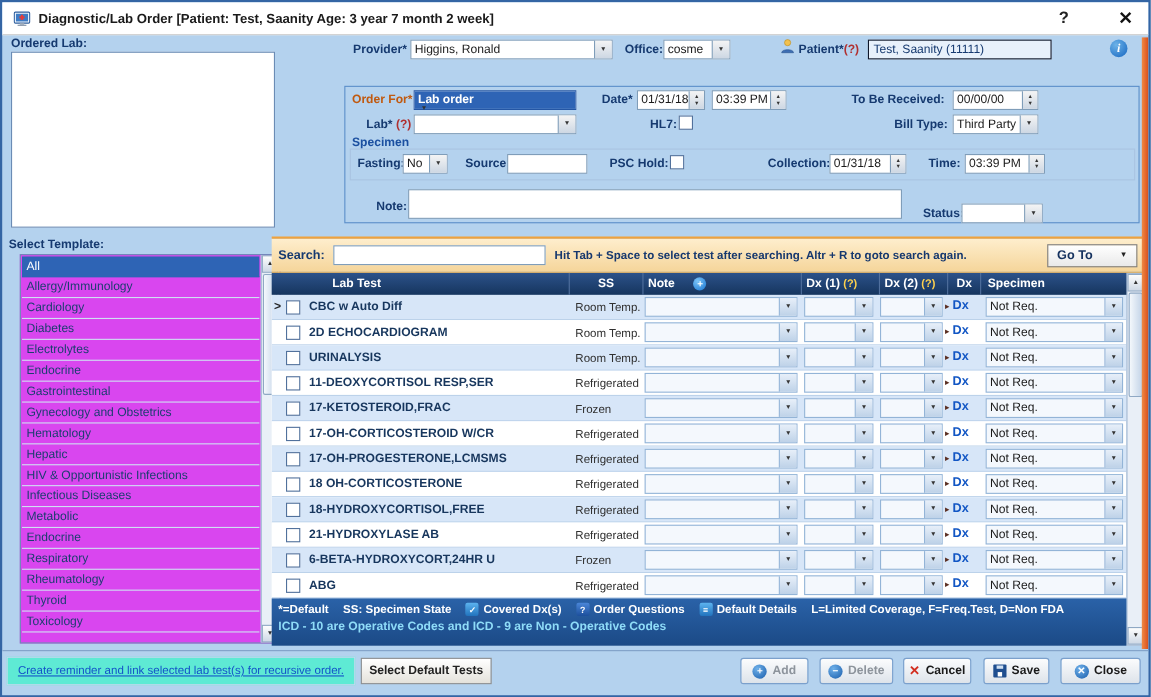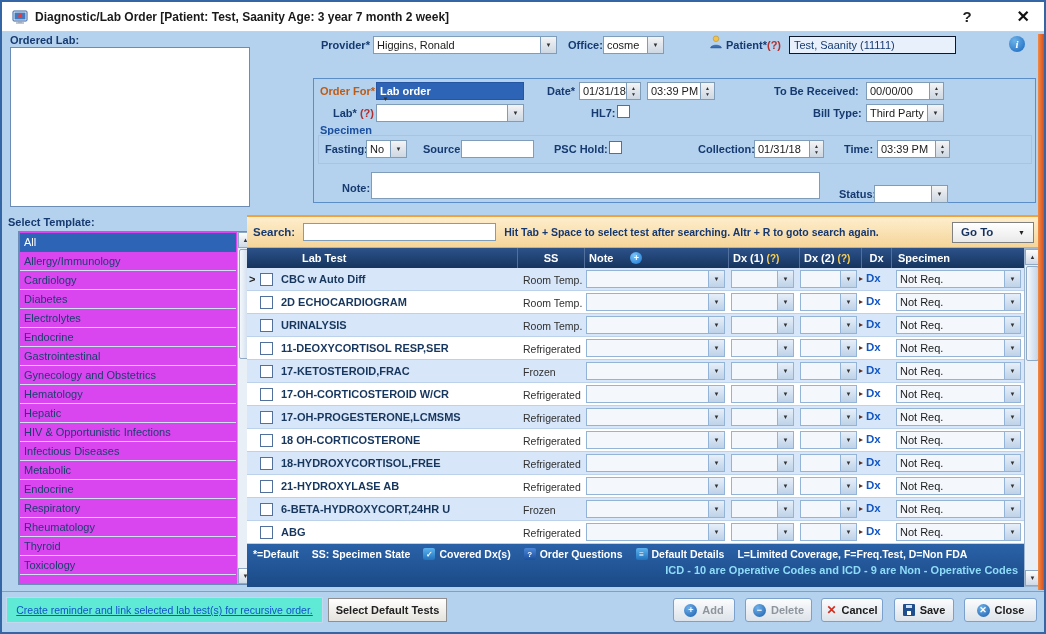--- a/index.html
+++ b/index.html
@@ -74,21 +74,21 @@
 .lab-row .combo{top:2px;height:18px;background:#f4f8fd;border-color:#93b4d7;}
 .lab-row .combo .cbtn{border-left-color:#93b4d7;background:linear-gradient(#e7eff9,#bed2e8);}
 .lab-row .note-combo{left:339px;width:139px;}
 .lab-row .dx1-combo{left:484px;width:63px;}
 .lab-row .dx2-combo{left:553px;width:57px;}
 .lab-row .dx-cell{position:absolute;left:612px;top:4px;display:flex;align-items:center;gap:3px;}
 .lab-row .dx-arrow{font-size:8px;color:#5a2d20;}
 .lab-row .dx-link{color:#1256c4;font-weight:bold;font-size:11.5px;text-decoration:none;cursor:pointer;}
 .lab-row .spec-combo{left:649px;width:125px;}
 
-.legend{position:absolute;left:245px;top:542px;width:777px;height:43px;background:linear-gradient(#2a62a8,#1b4a86);color:#fff;z-index:1;text-align:right;}
+.legend{position:absolute;left:245px;top:542px;width:777px;height:43px;background:linear-gradient(#2a62a8,#1b4a86);color:#fff;z-index:1;}
 .legend-line1{display:flex;align-items:center;gap:13px;padding:4px 6px 0;font-weight:bold;font-size:10.5px;white-space:nowrap;}
 .legend-item{display:flex;align-items:center;gap:4px;}
 .lg-icon{width:12px;height:12px;border-radius:2px;display:inline-flex;align-items:center;justify-content:center;font-size:8px;color:#fff;flex:none;}
 .lg-check{background:linear-gradient(#5cb3ef,#2173bd);}
 .lg-q{background:linear-gradient(#4a86d8,#1c4f9c);}
 .lg-lines{background:linear-gradient(#5cb3ef,#2173bd);}
 .legend-line2{padding:4px 6px 0;color:#8fdcf8;font-weight:bold;font-size:11px;white-space:nowrap;}
 
 .bottom-bar{position:absolute;left:0;right:0;bottom:0;height:41px;background:#b4d2ee;border-top:1px solid #7f9fc6;}
 .link-strip{position:absolute;left:4px;top:595px;width:317px;height:26px;background:#5eead4;border:1px solid #c3d7ee;display:flex;align-items:center;justify-content:center;overflow:hidden;}

